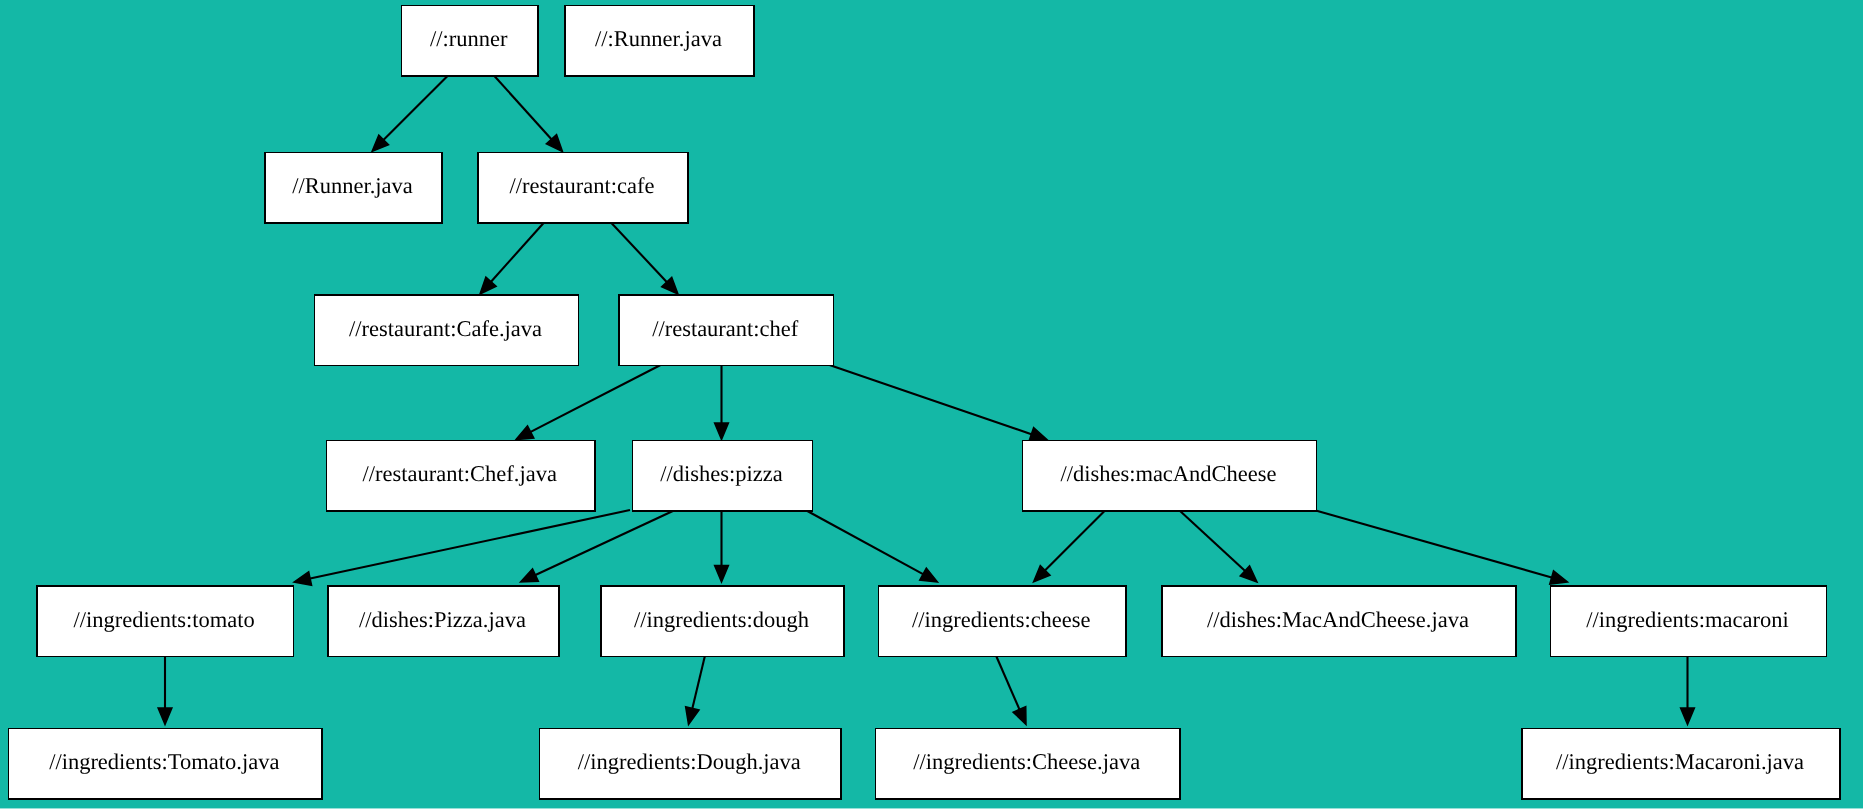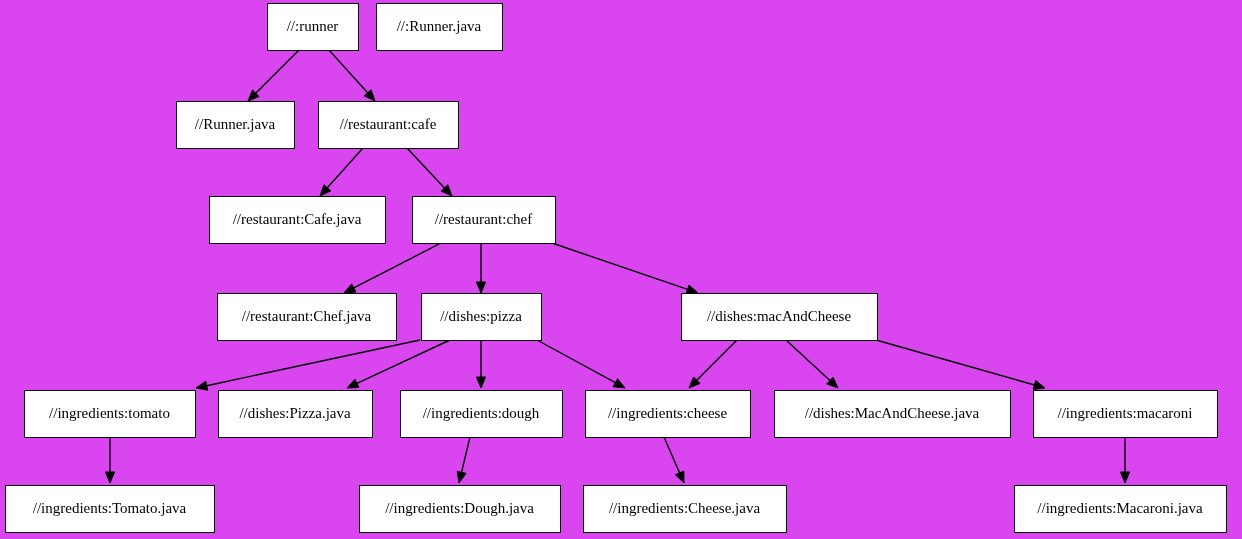--- a/index.html
+++ b/index.html
@@ -7,21 +7,21 @@
     padding: 0;
     background: #ffffff;
   }
   body {
     font-family: "Liberation Serif", "DejaVu Serif", serif;
   }
   #graph-canvas {
     position: relative;
     width: 1242px;
     height: 539px;
-    background: #d946ef;
+    background: #14b8a6;
     overflow: hidden;
   }
   #graph-svg {
     position: absolute;
     left: 0;
     top: 0;
     width: 1242px;
     height: 539px;
   }
   .node-rect {

